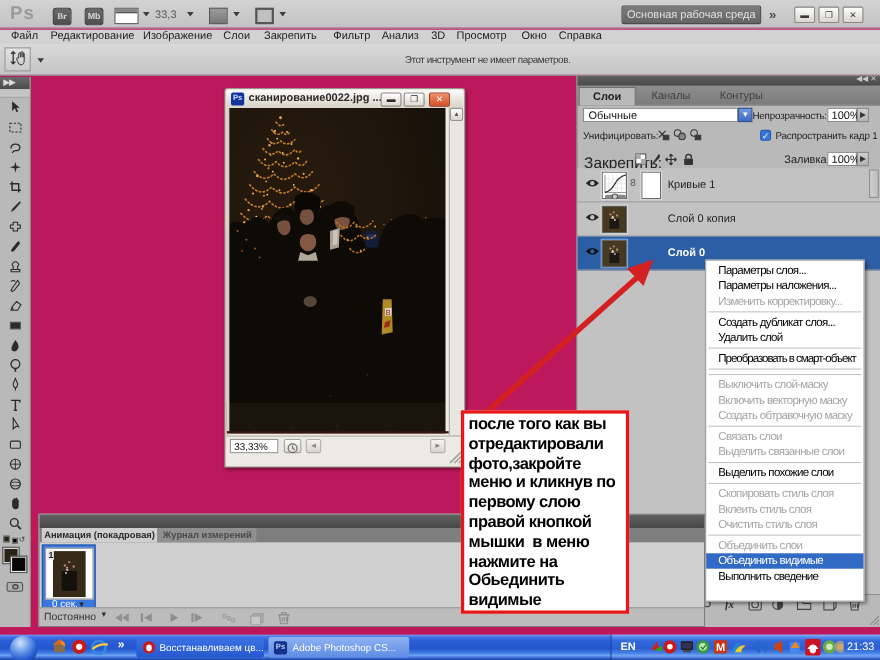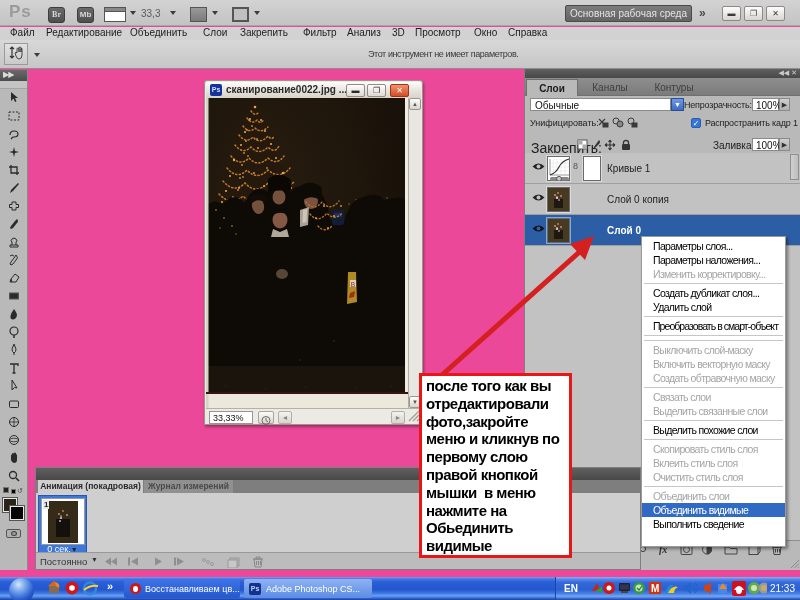--- a/index.html
+++ b/index.html
@@ -1,18 +1,18 @@
 <!DOCTYPE html>
 <html><head>
 <meta charset="utf-8">
 <style>
 * { margin:0; padding:0; box-sizing:border-box; }
 html,body { width:800px; height:600px; overflow:hidden; }
 body { font-family:"Liberation Sans", sans-serif; }
-#app { position:relative; width:800px; height:600px; background:#ec4899; }
+#app { position:relative; width:800px; height:600px; background:#be185d; }
 
 
 #titlebar { position:absolute; left:0; top:0; width:800px; height:26px;
   background:linear-gradient(#d3d3d3,#c3c3c3); border-bottom:1px solid #a8a8a8; }
 #pslogo { position:absolute; left:9px; top:2px; font-size:17px; font-weight:bold; color:#9b9b9b; letter-spacing:1px; }
 .tbtn { position:absolute; top:7px; width:17px; height:16px; background:linear-gradient(#6a6a6a,#4e4e4e);
   border:1px solid #3e3e3e; border-radius:3px; color:#d8d8d8; font-size:8px; font-weight:bold;
   text-align:center; line-height:14px; }
 .dd { position:absolute; top:11px; width:0; height:0; border-left:3.5px solid transparent;
   border-right:3.5px solid transparent; border-top:4px solid #3c3c3c; }
@@ -44,21 +44,21 @@
   background:#ece9e2; border:1px solid #9a968e; border-radius:3px 3px 0 0;
   box-shadow:1px 2px 3px rgba(0,0,0,0.35); }
 #doctitle { position:absolute; left:1px; top:1px; right:1px; height:16px; border-radius:2px 2px 0 0;
   background:linear-gradient(#fdfdfc,#e4e1d9 60%,#d8d4ca); font-size:10px; color:#1a1a1a; }
 #docpsico { position:absolute; left:4px; top:2px; width:12px; height:12px; background:#15339d; border-radius:2px;
   color:#cfe0ff; font-size:7px; font-weight:bold; text-align:center; line-height:12px; }
 #doctext { position:absolute; left:20px; top:2px; font-weight:bold; color:#2a2a2a; }
 .docbtn { position:absolute; top:2px; width:19px; height:13px; border:1px solid #8f8c85; border-radius:2px;
   background:linear-gradient(#fefefe,#dcd9d2); color:#2a2a2a; font-size:8px; text-align:center; line-height:11px; }
 #docclose { background:linear-gradient(#f0936c,#d44e28); border-color:#a03318; color:#fff; }
-#docstatus { position:absolute; left:1px; bottom:1px; right:1px; height:15px; background:#eceae4; border-top:1px solid #b4b1a8;}
+#docstatus { position:absolute; left:1px; bottom:1px; right:1px; height:27px; background:#eceae4; border-top:1px solid #b4b1a8;}
 #zoombox { position:absolute; left:3px; top:2px; width:44px; height:13px; background:#fff; border:1px solid #9a968e; font-size:9px; color:#111; padding:1px 0 0 3px; }
 
 
 #rpanel { position:absolute; left:524px; top:69px; width:276px; height:501px; background:#b9b9b9; border-left:1px solid #7e7e7e;}
 #rphead { height:9px; background:linear-gradient(#606060,#484848); color:#ccc; font-size:7px; line-height:8px; text-align:right; padding-right:3px;}
 #rptabs { height:18px; background:linear-gradient(#8e8e8e,#7b7b7b); position:relative; border-bottom:1px solid #6f6f6f;}
 .rtab { position:absolute; top:1px; height:17px; font-size:10px; text-align:center; line-height:17px; }
 #tab-sloi { left:1px; width:52px; background:#b9b9b9; color:#1a1a1a; font-weight:bold; border:1px solid #6f6f6f; border-bottom:none; }
 #tab-kan { left:54px; width:62px; color:#3f3f3f; }
 #tab-kon { left:117px; width:64px; color:#3f3f3f; }
@@ -131,21 +131,21 @@
     <div id="wsbtn">Основная рабочая среда</div>
     <span id="chev">»</span>
     <div class="winbtn" style="left:722px;">▬</div>
     <div class="winbtn" style="left:744px;">❐</div>
     <div class="winbtn" style="left:766px;">✕</div>
   </div>
 
   <div id="menubar">
     <span style="left:10px;">Файл</span>
     <span style="left:46px;">Редактирование</span>
-    <span style="left:130px;">Объединить</span>
+    <span style="left:130px;">Изображение</span>
     <span style="left:203px;">Слои</span>
     <span style="left:240px;">Закрепить</span>
     <span style="left:303px;">Фильтр</span>
     <span style="left:347px;">Анализ</span>
     <span style="left:392px;">3D</span>
     <span style="left:415px;">Просмотр</span>
     <span style="left:474px;">Окно</span>
     <span style="left:508px;">Справка</span>
   </div>
 

